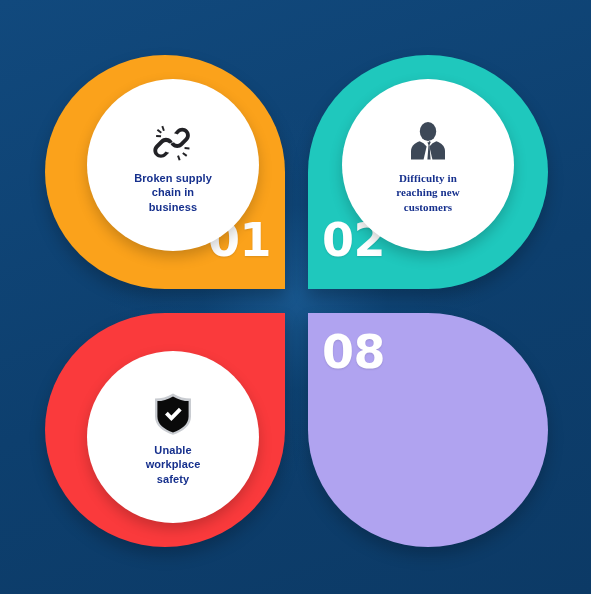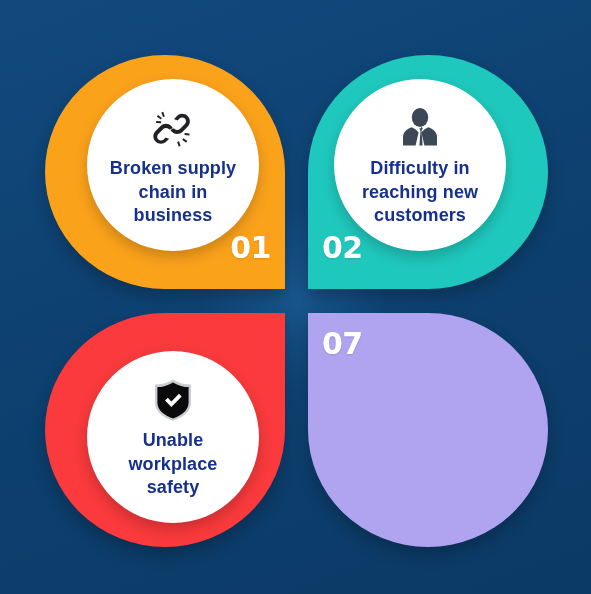--- a/index.html
+++ b/index.html
@@ -57,48 +57,48 @@
     background: #ffffff;
     box-shadow: 0 6px 14px rgba(0,0,0,0.20);
     display: flex;
     flex-direction: column;
     align-items: center;
     justify-content: center;
     box-sizing: border-box;
     padding: 6px 10px 4px;
   }
   .petal.q1 .disc { left: 42px; top: 24px; }
-  .petal.q2 .disc { left: 26px; top: 24px; }
+  .petal.q2 .disc { left: 34px; top: 24px; font-family: Liberation Serif, serif; }
   .petal.q3 .disc { left: 42px; top: 38px; }
   .petal.q4 .disc { left: 26px; top: 38px; }
 
   .disc-icon {
     height: 46px;
     display: flex;
     align-items: flex-end;
     justify-content: center;
     margin-bottom: 7px;
   }
 
   .disc-label {
     color: #16308d;
-    font-size: 18px;
+    font-size: 11px;
     font-weight: bold;
     line-height: 1.33;
     text-align: center;
     letter-spacing: 0.1px;
     white-space: pre-line;
   }
 
   
   .step-num {
     position: absolute;
     color: #ffffff;
     font-family: "DejaVu Sans", sans-serif;
-    font-size: 30px;
+    font-size: 46px;
     font-weight: bold;
     letter-spacing: -0.5px;
     line-height: 1;
     text-shadow: 0 1px 2px rgba(0,0,0,0.12);
   }
   .petal.q1 .step-num { right: 14px;  bottom: 26px; }
   .petal.q2 .step-num { left: 14px;   bottom: 26px; text-align: center; }
   .petal.q3 .step-num { right: 14px;  top: 16px; }
   .petal.q4 .step-num { left: 14px;   top: 16px; }
 
@@ -164,16 +164,16 @@
         </svg>
       </div>
       <div class="disc-label">Unable
 workplace
 safety</div>
     </div>
   </div>
 
   <div class="petal q4">
     <div class="blob" style="background:#b0a3f0"></div>
-    <div class="step-num">07</div>
+    <div class="step-num">08</div>
   </div>
 
 </div>
 
 </body></html>

